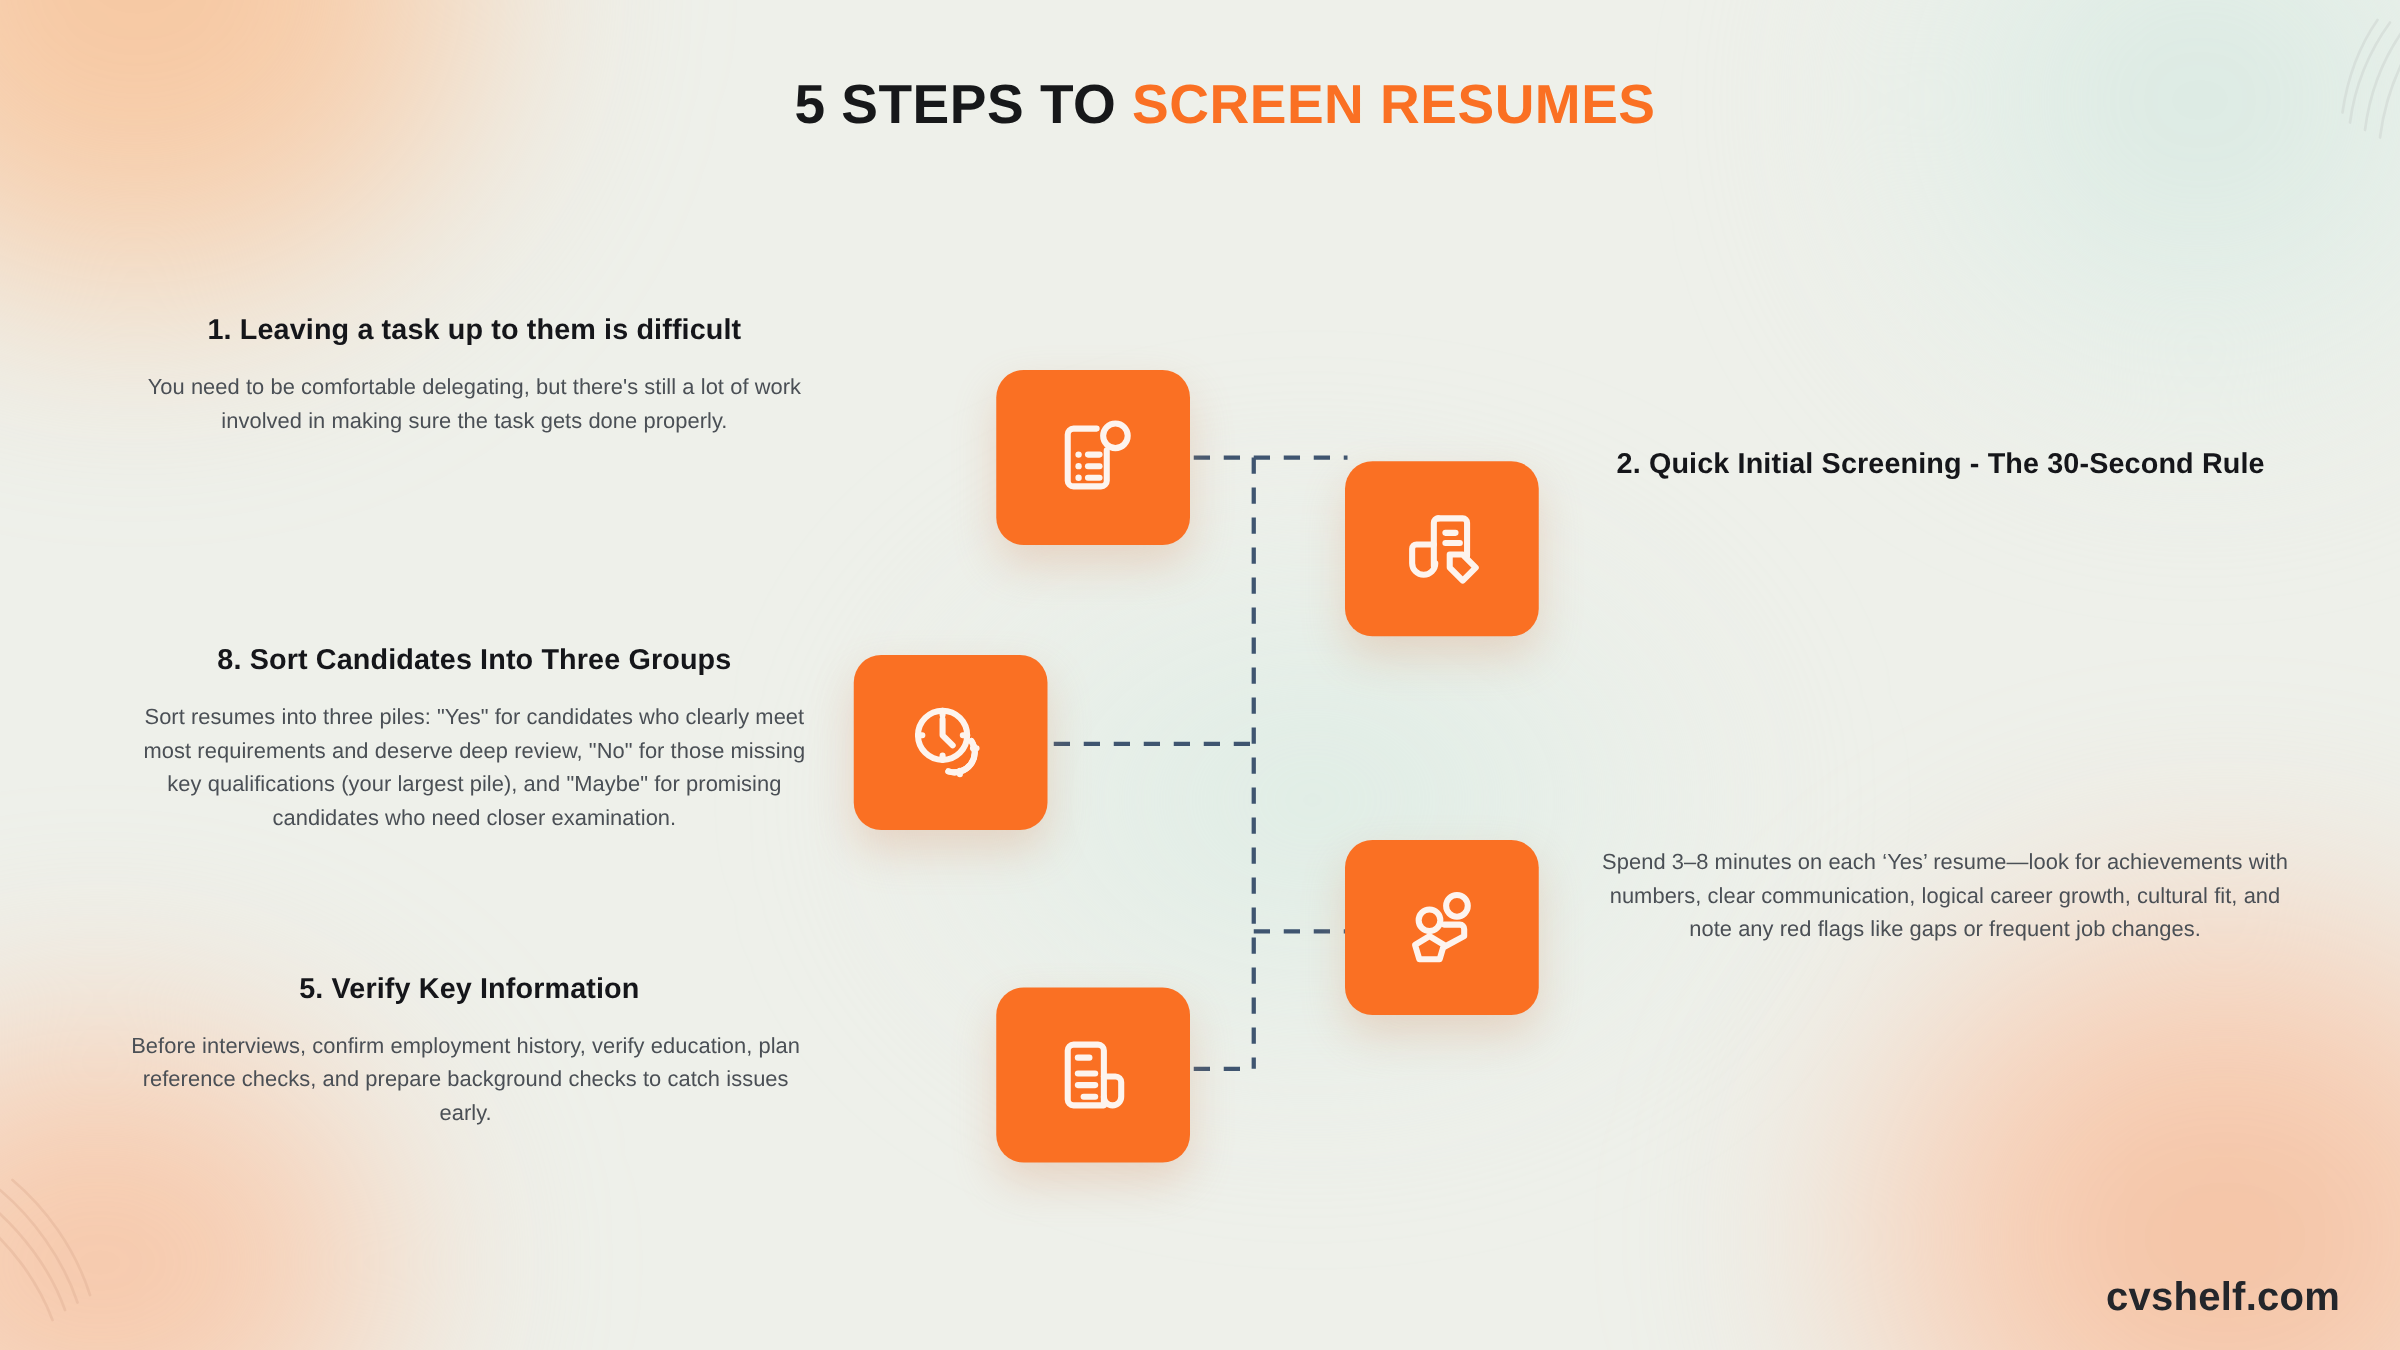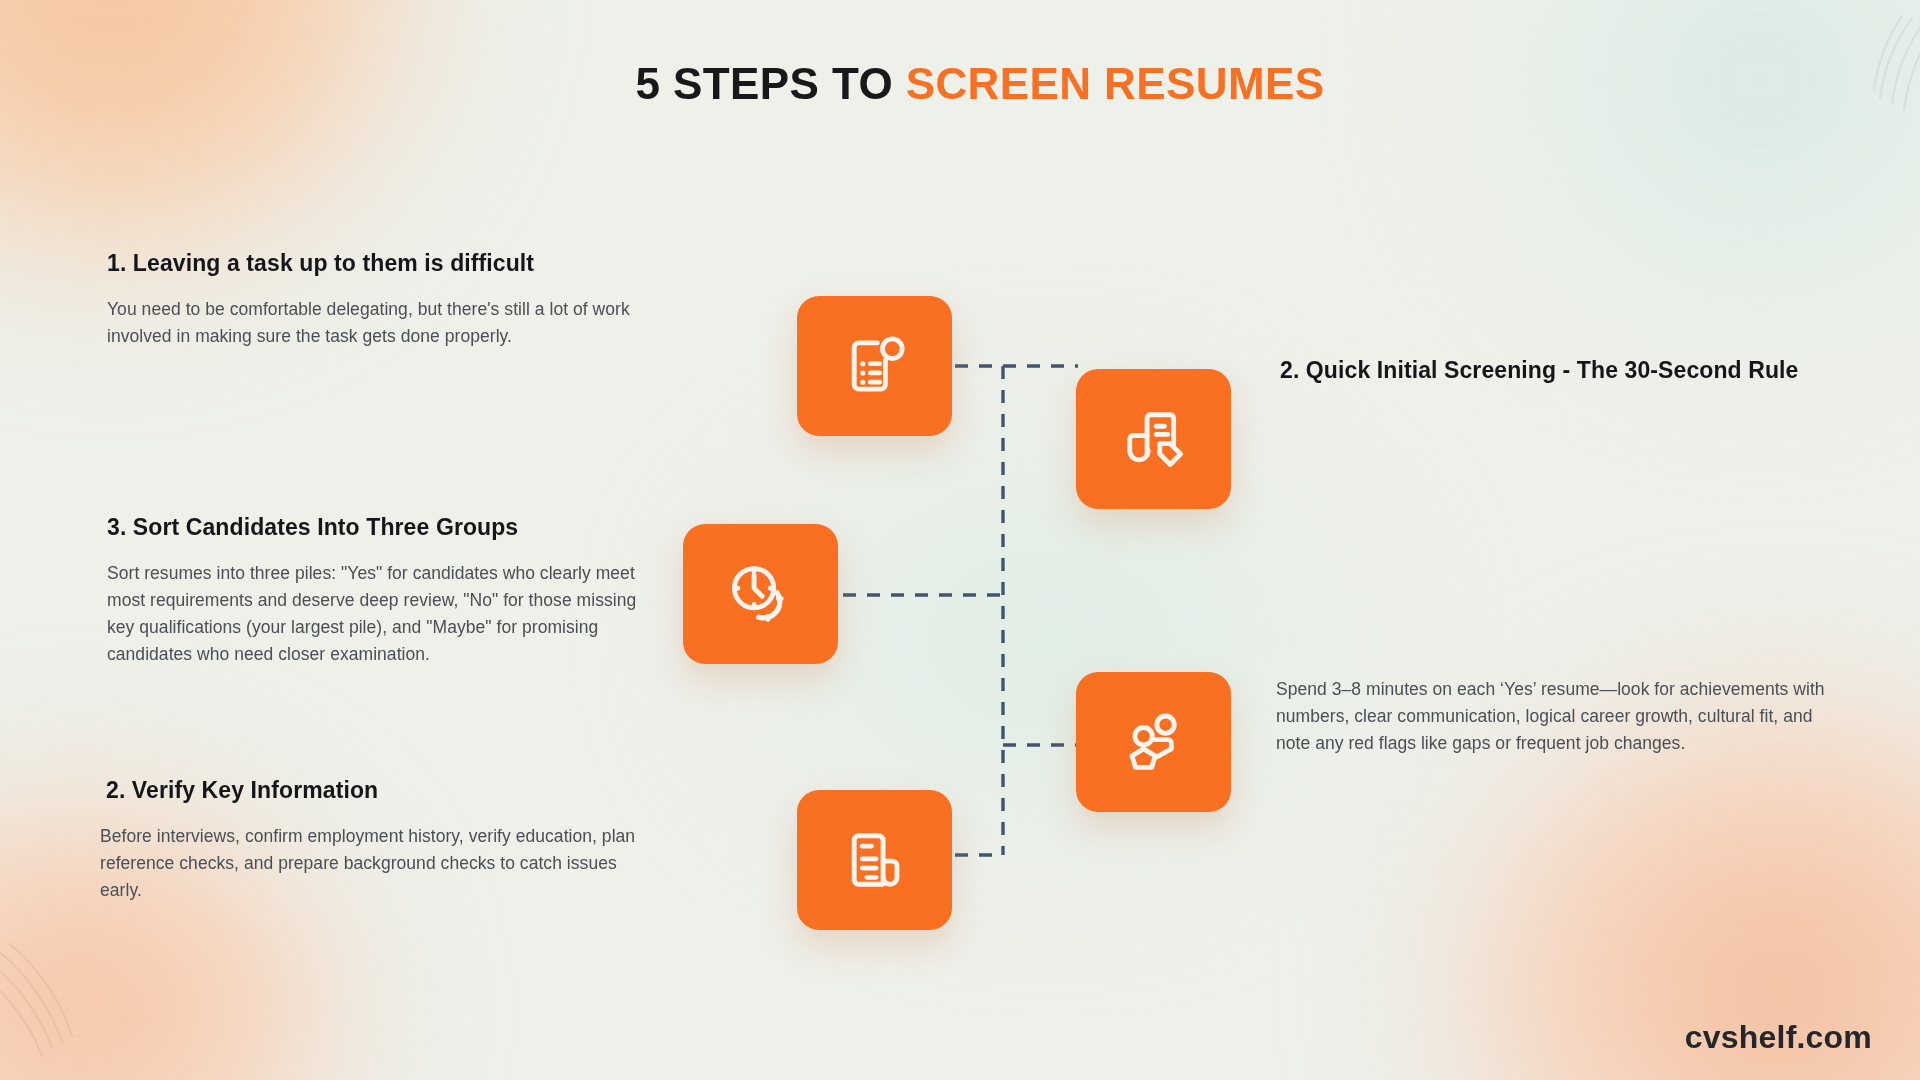--- a/index.html
+++ b/index.html
@@ -40,21 +40,21 @@
     text-align:center;
     padding-left:40px;
   }
   .title-line {
     font-size:44px; font-weight:700; letter-spacing:.4px;
     color:#17181a; line-height:1.28;
   }
   .title-accent { color:#fa7023; }
 
   
-  .step-block { position:absolute; z-index:6; }
+  .step-block { position:absolute; z-index:6;text-align:center; }
   .step-title {
     font-size:23px; font-weight:700; color:#15161a;
     line-height:1.38; letter-spacing:.1px;
   }
   .step-body {
     margin-top:16px;
     font-size:17.5px; font-weight:400; color:#4a4f55;
     line-height:1.55; letter-spacing:.05px;
   }
 
@@ -206,26 +206,26 @@
     </g>
   </svg>
 </div>
 
 <section class="step-block" id="step-1">
   <h2 class="step-title">1. Leaving a task up to them is difficult</h2>
   <p class="step-body">You need to be comfortable delegating, but there's still a lot of work involved in making sure the task gets done properly.</p>
 </section>
 
 <section class="step-block" id="step-3">
-  <h2 class="step-title">3. Sort Candidates Into Three Groups</h2>
+  <h2 class="step-title">8. Sort Candidates Into Three Groups</h2>
   <p class="step-body">Sort resumes into three piles: "Yes" for candidates who clearly meet most requirements and deserve deep review, "No" for those missing key qualifications (your largest pile), and "Maybe" for promising candidates who need closer examination.</p>
 </section>
 
 <section class="step-block" id="step-5">
-  <h2 class="step-title">2. Verify Key Information</h2>
+  <h2 class="step-title">5. Verify Key Information</h2>
   <p class="step-body">Before interviews, confirm employment history, verify education, plan reference checks, and prepare background checks to catch issues early.</p>
 </section>
 
 <section class="step-block" id="step-2">
   <h2 class="step-title">2. Quick Initial Screening - The 30-Second Rule</h2>
 </section>
 
 <section class="step-block" id="step-4">
   <p class="step-body">Spend 3–8 minutes on each ‘Yes’ resume—look for achievements with numbers, clear communication, logical career growth, cultural fit, and note any red flags like gaps or frequent job changes.</p>
 </section>

